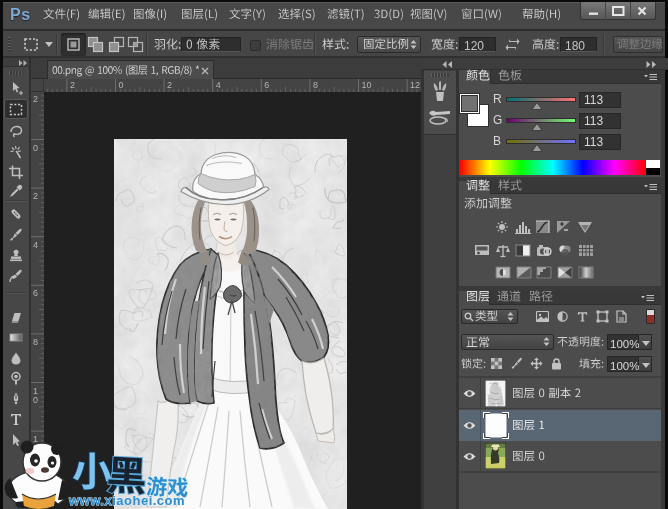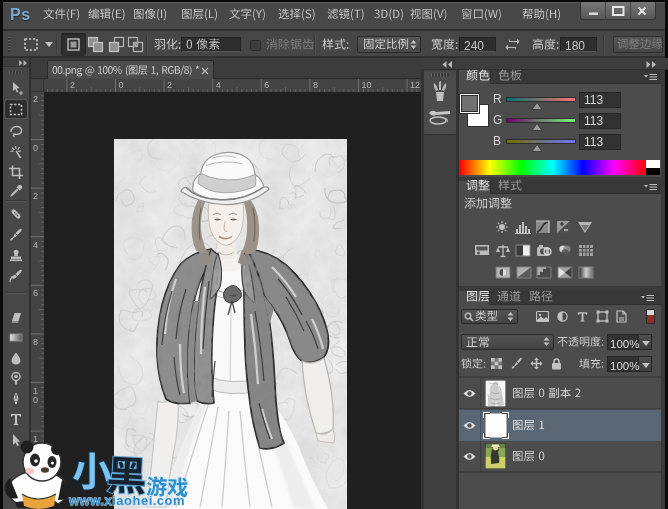--- a/index.html
+++ b/index.html
@@ -57,21 +57,21 @@
     </svg><div style="position:absolute;left:250px;top:40px;width:11px;height:11px;background:#3d3d3d;border:1px solid #2c2c2c;border-radius:2px"></div><svg style="position:absolute;left:266px;top:36.4px" width="50" height="16" viewBox="0 -12.6 50 16">
       <path d="M10.4 -9.7C10.1 -9.0 9.5 -8.1 9.1 -7.5L9.9 -7.1C10.3 -7.7 10.8 -8.6 11.2 -9.4ZM4.2 -9.3C4.7 -8.6 5.2 -7.7 5.4 -7.1L6.2 -7.5C6.0 -8.1 5.5 -9.0 5.0 -9.7ZM1.0 -9.3C1.8 -8.9 2.7 -8.3 3.1 -7.9L3.6 -8.6C3.2 -9.0 2.3 -9.6 1.6 -9.9ZM0.5 -6.1C1.2 -5.7 2.1 -5.1 2.6 -4.7L3.1 -5.4C2.7 -5.8 1.7 -6.4 1.0 -6.8ZM0.8 0.3 1.6 0.8C2.2 -0.3 3.0 -1.8 3.5 -3.1L2.9 -3.6C2.3 -2.3 1.4 -0.7 0.8 0.3ZM5.4 -3.7H9.9V-2.4H5.4ZM5.4 -4.5V-5.8H9.9V-4.5ZM7.2 -10.1V-6.7H4.5V1.0H5.4V-1.7H9.9V-0.2C9.9 -0.0 9.8 0.0 9.6 0.0C9.4 0.1 8.8 0.1 8.1 0.0C8.2 0.3 8.4 0.6 8.4 0.9C9.3 0.9 9.9 0.9 10.3 0.7C10.6 0.6 10.7 0.3 10.7 -0.2V-6.7H8.1V-10.1Z M17.7 -2.7C17.3 -1.8 16.7 -0.9 16.0 -0.3C16.2 -0.1 16.6 0.1 16.7 0.2C17.3 -0.4 18.0 -1.5 18.5 -2.4ZM21.2 -2.4C21.8 -1.6 22.5 -0.6 22.9 0.1L23.6 -0.3C23.3 -1.0 22.5 -2.0 21.8 -2.7ZM12.9 -9.6V0.9H13.7V-8.8H15.3C15.0 -8.0 14.6 -6.9 14.3 -6.1C15.2 -5.1 15.4 -4.3 15.4 -3.6C15.4 -3.3 15.3 -2.9 15.1 -2.8C15.0 -2.7 14.9 -2.7 14.7 -2.7C14.6 -2.7 14.3 -2.7 14.0 -2.7C14.1 -2.5 14.2 -2.1 14.2 -1.9C14.5 -1.9 14.8 -1.9 15.1 -1.9C15.3 -1.9 15.6 -2.0 15.7 -2.1C16.1 -2.4 16.2 -2.9 16.2 -3.6C16.2 -4.3 16.0 -5.2 15.1 -6.2C15.5 -7.1 16.0 -8.3 16.3 -9.3L15.8 -9.6L15.6 -9.6ZM16.5 -4.1V-3.3H19.6V-0.1C19.6 0.1 19.6 0.1 19.4 0.1C19.2 0.1 18.6 0.1 17.9 0.1C18.1 0.4 18.2 0.7 18.3 0.9C19.1 0.9 19.7 0.9 20.0 0.8C20.4 0.7 20.5 0.4 20.5 -0.1V-3.3H23.4V-4.1H20.5V-5.6H22.3V-6.4H17.6V-5.6H19.6V-4.1ZM19.9 -10.2C19.1 -8.7 17.6 -7.3 16.1 -6.6C16.3 -6.4 16.6 -6.1 16.7 -5.9C17.9 -6.6 19.1 -7.6 20.0 -8.8C21.0 -7.5 22.0 -6.7 23.1 -6.0C23.2 -6.3 23.5 -6.6 23.7 -6.7C22.6 -7.3 21.5 -8.1 20.4 -9.4L20.7 -9.9Z M30.2 -8.8H34.3V-7.3H30.2ZM30.2 -6.5H32.2V-5.2H30.1L30.2 -5.9ZM30.2 -2.9V0.9H31.0V0.5H34.2V0.9H35.1V-2.9H33.0V-4.4H35.4V-5.2H33.0V-6.5H35.1V-9.6H29.3V-5.9C29.3 -4.0 29.2 -1.4 28.1 0.4C28.3 0.5 28.7 0.7 28.8 0.9C29.7 -0.6 30.0 -2.6 30.1 -4.4H32.2V-2.9ZM31.0 -0.2V-2.1H34.2V-0.2ZM26.2 -10.1C25.8 -8.9 25.2 -7.9 24.4 -7.2C24.6 -6.9 24.8 -6.5 24.9 -6.3C25.3 -6.7 25.7 -7.3 26.1 -7.9H28.5V-8.7H26.5C26.7 -9.1 26.9 -9.4 27.0 -9.8ZM24.7 -4.1V-3.3H26.3V-0.9C26.3 -0.3 25.9 0.1 25.7 0.3C25.8 0.4 26.1 0.7 26.2 0.9C26.3 0.6 26.7 0.4 28.7 -0.9C28.6 -1.1 28.5 -1.4 28.5 -1.7L27.1 -0.8V-3.3H28.6V-4.1H27.1V-5.7H28.3V-6.6H25.3V-5.7H26.3V-4.1Z M41.8 -5.4C41.4 -3.5 40.3 -2.1 38.7 -1.3C38.9 -1.2 39.3 -0.9 39.4 -0.8C40.4 -1.4 41.3 -2.1 41.9 -3.2C42.9 -2.4 44.1 -1.5 44.7 -0.8L45.3 -1.4C44.6 -2.1 43.3 -3.1 42.2 -3.9C42.4 -4.3 42.5 -4.8 42.6 -5.2ZM37.5 -5.2V0.4H45.7V0.9H46.7V-5.3H45.7V-0.4H38.4V-5.2ZM36.7 -6.5V-5.7H47.4V-6.5H42.6V-8.0H46.4V-8.8H42.6V-10.1H41.6V-6.5H39.4V-9.5H38.5V-6.5Z" fill="#7e7e7e"></path>
     </svg><div style="position:absolute;left:314px;top:34px;width:1px;height:21px;background:#383838"></div><div style="position:absolute;left:315px;top:34px;width:1px;height:21px;background:#525252"></div><svg style="position:absolute;left:322px;top:36.4px" width="29" height="16" viewBox="0 -12.6 29 16">
       <path d="M5.3 -9.7C5.7 -9.1 6.1 -8.3 6.3 -7.8L7.1 -8.1C7.0 -8.7 6.5 -9.4 6.1 -10.0ZM9.9 -10.1C9.6 -9.4 9.1 -8.4 8.7 -7.8H4.8V-6.9H7.5V-5.3H5.2V-4.5H7.5V-2.8H4.3V-1.9H7.5V0.9H8.4V-1.9H11.4V-2.8H8.4V-4.5H10.7V-5.3H8.4V-6.9H11.1V-7.8H9.7C10.0 -8.4 10.4 -9.1 10.8 -9.8ZM2.2 -10.1V-7.8H0.7V-6.9H2.2C1.8 -5.3 1.1 -3.4 0.4 -2.4C0.5 -2.1 0.8 -1.8 0.9 -1.5C1.3 -2.2 1.8 -3.4 2.2 -4.6V0.9H3.1V-5.3C3.4 -4.7 3.8 -4.0 3.9 -3.6L4.5 -4.3C4.3 -4.6 3.4 -6.0 3.1 -6.4V-6.9H4.3V-7.8H3.1V-10.1Z M20.5 -9.5C21.1 -9.1 21.9 -8.4 22.2 -8.0L22.9 -8.5C22.5 -9.0 21.7 -9.6 21.1 -10.0ZM18.8 -10.0C18.8 -9.3 18.8 -8.6 18.8 -7.8H12.7V-7.0H18.9C19.2 -2.5 20.2 1.0 22.2 1.0C23.1 1.0 23.4 0.4 23.6 -1.7C23.4 -1.8 23.0 -2.0 22.8 -2.2C22.7 -0.6 22.6 0.0 22.3 0.0C21.1 0.0 20.1 -2.9 19.8 -7.0H23.4V-7.8H19.8C19.8 -8.5 19.7 -9.3 19.7 -10.0ZM12.7 -0.3 13.0 0.6C14.5 0.3 16.7 -0.2 18.8 -0.7L18.7 -1.5L16.1 -1.0V-4.3H18.4V-5.2H13.1V-4.3H15.2V-0.8Z M25.7 -4.7C26.1 -4.7 26.5 -5.0 26.5 -5.5C26.5 -6.0 26.1 -6.4 25.7 -6.4C25.2 -6.4 24.9 -6.0 24.9 -5.5C24.9 -5.0 25.2 -4.7 25.7 -4.7ZM25.7 0.2C26.1 0.2 26.5 -0.2 26.5 -0.7C26.5 -1.2 26.1 -1.5 25.7 -1.5C25.2 -1.5 24.9 -1.2 24.9 -0.7C24.9 -0.2 25.2 0.2 25.7 0.2Z" fill="#cfcfcf"></path>
     </svg><div style="position:absolute;left:357px;top:36px;width:64px;height:17px;background:linear-gradient(#565656,#474747);border:1px solid #2a2a2a;border-radius:2px"></div><svg style="position:absolute;left:363px;top:36.4px" width="48" height="16" viewBox="0 -12.1 48 16">
       <path d="M4.1 -3.8H7.4V-2.1H4.1ZM3.4 -4.5V-1.4H8.3V-4.5H6.2V-5.8H9.0V-6.5H6.2V-7.8H5.3V-6.5H2.6V-5.8H5.3V-4.5ZM1.0 -9.1V0.9H1.9V0.4H9.6V0.9H10.5V-9.1ZM1.9 -0.4V-8.3H9.6V-0.4Z M14.1 -4.3C13.8 -2.3 13.2 -0.6 11.9 0.4C12.1 0.5 12.5 0.8 12.6 1.0C13.4 0.3 13.9 -0.6 14.3 -1.7C15.4 0.3 17.1 0.7 19.5 0.7H22.2C22.3 0.5 22.4 0.1 22.5 -0.1C22.0 -0.1 20.0 -0.1 19.6 -0.1C18.9 -0.1 18.3 -0.2 17.7 -0.3V-2.6H21.1V-3.4H17.7V-5.3H20.6V-6.1H13.9V-5.3H16.8V-0.5C15.8 -0.9 15.1 -1.5 14.7 -2.7C14.8 -3.2 14.9 -3.7 14.9 -4.3ZM16.4 -9.5C16.6 -9.2 16.8 -8.7 16.9 -8.4H12.4V-5.9H13.3V-7.5H21.2V-5.9H22.1V-8.4H17.9C17.8 -8.7 17.5 -9.3 17.2 -9.7Z M24.4 0.8C24.7 0.6 25.1 0.4 28.3 -0.6C28.2 -0.8 28.2 -1.2 28.2 -1.4L25.4 -0.6V-5.2H28.2V-6.1H25.4V-9.5H24.5V-0.8C24.5 -0.3 24.2 -0.0 24.0 0.1C24.2 0.3 24.4 0.6 24.4 0.8ZM29.1 -9.6V-1.0C29.1 0.3 29.5 0.6 30.6 0.6C30.8 0.6 32.1 0.6 32.3 0.6C33.5 0.6 33.7 -0.2 33.8 -2.5C33.6 -2.5 33.2 -2.7 33.0 -2.9C32.9 -0.7 32.8 -0.2 32.3 -0.2C32.0 -0.2 30.9 -0.2 30.6 -0.2C30.1 -0.2 30.0 -0.3 30.0 -1.0V-4.3C31.3 -5.1 32.7 -5.9 33.7 -6.8L32.9 -7.5C32.2 -6.8 31.1 -5.9 30.0 -5.3V-9.6Z M42.4 -8.3V-1.9H43.2V-8.3ZM44.3 -9.6V-0.3C44.3 -0.1 44.2 -0.0 44.1 0.0C43.9 0.0 43.3 0.0 42.6 -0.0C42.7 0.2 42.8 0.6 42.9 0.8C43.7 0.8 44.3 0.8 44.7 0.7C45.0 0.5 45.1 0.3 45.1 -0.3V-9.6ZM38.6 -3.3C39.0 -3.0 39.5 -2.6 39.8 -2.3C39.3 -1.1 38.6 -0.3 37.8 0.3C38.0 0.4 38.2 0.7 38.3 0.9C40.1 -0.3 41.3 -2.7 41.7 -6.4L41.2 -6.5L41.0 -6.5H39.6C39.7 -7.0 39.9 -7.6 40.0 -8.2H41.9V-9.0H37.9V-8.2H39.1C38.8 -6.4 38.2 -4.7 37.4 -3.5C37.6 -3.4 37.9 -3.1 38.0 -3.0C38.5 -3.7 39.0 -4.6 39.3 -5.7H40.8C40.7 -4.7 40.5 -3.9 40.2 -3.1C39.8 -3.4 39.4 -3.7 39.1 -3.9ZM36.9 -9.6C36.5 -8.0 35.8 -6.3 34.9 -5.2C35.0 -5.0 35.2 -4.5 35.3 -4.3C35.6 -4.7 35.9 -5.1 36.1 -5.6V0.9H36.9V-7.2C37.2 -7.9 37.5 -8.7 37.7 -9.4Z" fill="#d2d2d2"></path>
     </svg><svg class="abs" style="left:410px;top:40px" width="7" height="9" viewBox="0 0 7 9">
       <path d="M3.5 0 L6.5 3.5 L0.5 3.5 Z M3.5 9 L6.5 5.5 L0.5 5.5 Z" fill="#c2c2c2"></path>
     </svg><svg style="position:absolute;left:431px;top:36.4px" width="29" height="16" viewBox="0 -12.6 29 16">
       <path d="M6.3 -2.3V-0.3C6.3 0.6 6.6 0.8 7.8 0.8C8.1 0.8 9.8 0.8 10.0 0.8C11.1 0.8 11.4 0.4 11.5 -1.4C11.3 -1.5 10.9 -1.6 10.7 -1.8C10.7 -0.2 10.6 0.0 10.0 0.0C9.6 0.0 8.2 0.0 7.9 0.0C7.3 0.0 7.2 -0.0 7.2 -0.4V-2.3ZM5.3 -3.8V-2.8C5.3 -1.9 5.0 -0.5 0.5 0.4C0.7 0.6 1.0 0.9 1.1 1.1C5.7 0.1 6.3 -1.6 6.3 -2.8V-3.8ZM2.4 -5.0V-1.2H3.3V-4.2H8.6V-1.3H9.6V-5.0ZM5.2 -9.9C5.3 -9.6 5.5 -9.3 5.6 -9.0H0.9V-6.8H1.8V-8.2H10.2V-6.8H11.1V-9.0H6.7C6.6 -9.4 6.3 -9.9 6.1 -10.2ZM7.2 -7.8V-7.0H4.8V-7.8H3.9V-7.0H2.1V-6.3H3.9V-5.4H4.8V-6.3H7.2V-5.4H8.1V-6.3H9.9V-7.0H8.1V-7.8Z M16.6 -7.7V-6.7H14.7V-5.9H16.6V-3.9H21.3V-5.9H23.2V-6.7H21.3V-7.7H20.4V-6.7H17.5V-7.7ZM20.4 -5.9V-4.7H17.5V-5.9ZM21.1 -2.4C20.6 -1.8 19.8 -1.3 18.9 -0.9C18.1 -1.3 17.4 -1.8 16.9 -2.4ZM14.9 -3.2V-2.4H16.4L16.0 -2.3C16.5 -1.6 17.2 -1.0 18.0 -0.6C16.8 -0.2 15.6 0.0 14.3 0.1C14.4 0.3 14.6 0.7 14.7 0.9C16.2 0.7 17.6 0.4 18.9 -0.1C20.1 0.4 21.5 0.8 23.0 1.0C23.1 0.7 23.4 0.4 23.5 0.2C22.2 0.1 21.0 -0.2 19.9 -0.6C21.0 -1.1 21.9 -1.9 22.4 -2.9L21.8 -3.2L21.7 -3.2ZM17.7 -9.9C17.8 -9.6 18.0 -9.2 18.2 -8.9H13.5V-5.6C13.5 -3.8 13.4 -1.3 12.4 0.6C12.7 0.6 13.1 0.8 13.2 1.0C14.3 -0.9 14.4 -3.7 14.4 -5.6V-8.0H23.4V-8.9H19.2C19.0 -9.3 18.8 -9.8 18.6 -10.1Z M25.7 -4.7C26.1 -4.7 26.5 -5.0 26.5 -5.5C26.5 -6.0 26.1 -6.4 25.7 -6.4C25.2 -6.4 24.9 -6.0 24.9 -5.5C24.9 -5.0 25.2 -4.7 25.7 -4.7ZM25.7 0.2C26.1 0.2 26.5 -0.2 26.5 -0.7C26.5 -1.2 26.1 -1.5 25.7 -1.5C25.2 -1.5 24.9 -1.2 24.9 -0.7C24.9 -0.2 25.2 0.2 25.7 0.2Z" fill="#cfcfcf"></path>
-    </svg><div style="position:absolute;left:459px;top:37px;width:37px;height:15px;background:#2e2e2e;border:1px solid #232323;border-bottom-color:#555"></div><div class="lt" style="left:464px;top:39px;color:#c6c6c6">240</div><svg class="abs" style="left:505px;top:38px" width="15" height="13" viewBox="0 0 15 13">
+    </svg><div style="position:absolute;left:459px;top:37px;width:37px;height:15px;background:#2e2e2e;border:1px solid #232323;border-bottom-color:#555"></div><div class="lt" style="left:464px;top:39px;color:#c6c6c6">120</div><svg class="abs" style="left:505px;top:38px" width="15" height="13" viewBox="0 0 15 13">
       <path d="M4 1 L4 4 L12 4 L12 6.5 L14.5 3.5 L12 0.5 L12 3 L5 3 Z" fill="#b9b9b9"></path>
       <path d="M11 12 L11 9 L3 9 L3 6.5 L0.5 9.5 L3 12.5 L3 10 L10 10 Z" fill="#b9b9b9"></path>
     </svg><svg style="position:absolute;left:532px;top:36.4px" width="29" height="16" viewBox="0 -12.6 29 16">
       <path d="M3.4 -6.7H8.6V-5.6H3.4ZM2.5 -7.4V-5.0H9.6V-7.4ZM5.3 -9.9 5.6 -8.8H0.7V-8.0H11.2V-8.8H6.6C6.5 -9.2 6.3 -9.7 6.2 -10.1ZM1.2 -4.3V0.9H2.0V-3.5H10.0V0.0C10.0 0.1 9.9 0.2 9.8 0.2C9.6 0.2 9.0 0.2 8.5 0.2C8.6 0.4 8.8 0.6 8.8 0.9C9.6 0.9 10.1 0.9 10.4 0.8C10.8 0.6 10.9 0.4 10.9 0.0V-4.3ZM3.4 -2.8V0.3H4.2V-0.3H8.5V-2.8ZM4.2 -2.1H7.7V-1.0H4.2Z M16.6 -7.7V-6.7H14.7V-5.9H16.6V-3.9H21.3V-5.9H23.2V-6.7H21.3V-7.7H20.4V-6.7H17.5V-7.7ZM20.4 -5.9V-4.7H17.5V-5.9ZM21.1 -2.4C20.6 -1.8 19.8 -1.3 18.9 -0.9C18.1 -1.3 17.4 -1.8 16.9 -2.4ZM14.9 -3.2V-2.4H16.4L16.0 -2.3C16.5 -1.6 17.2 -1.0 18.0 -0.6C16.8 -0.2 15.6 0.0 14.3 0.1C14.4 0.3 14.6 0.7 14.7 0.9C16.2 0.7 17.6 0.4 18.9 -0.1C20.1 0.4 21.5 0.8 23.0 1.0C23.1 0.7 23.4 0.4 23.5 0.2C22.2 0.1 21.0 -0.2 19.9 -0.6C21.0 -1.1 21.9 -1.9 22.4 -2.9L21.8 -3.2L21.7 -3.2ZM17.7 -9.9C17.8 -9.6 18.0 -9.2 18.2 -8.9H13.5V-5.6C13.5 -3.8 13.4 -1.3 12.4 0.6C12.7 0.6 13.1 0.8 13.2 1.0C14.3 -0.9 14.4 -3.7 14.4 -5.6V-8.0H23.4V-8.9H19.2C19.0 -9.3 18.8 -9.8 18.6 -10.1Z M25.7 -4.7C26.1 -4.7 26.5 -5.0 26.5 -5.5C26.5 -6.0 26.1 -6.4 25.7 -6.4C25.2 -6.4 24.9 -6.0 24.9 -5.5C24.9 -5.0 25.2 -4.7 25.7 -4.7ZM25.7 0.2C26.1 0.2 26.5 -0.2 26.5 -0.7C26.5 -1.2 26.1 -1.5 25.7 -1.5C25.2 -1.5 24.9 -1.2 24.9 -0.7C24.9 -0.2 25.2 0.2 25.7 0.2Z" fill="#cfcfcf"></path>
     </svg><div style="position:absolute;left:560px;top:37px;width:37px;height:15px;background:#2e2e2e;border:1px solid #232323;border-bottom-color:#555"></div><div class="lt" style="left:565px;top:39px;color:#c6c6c6">180</div><div style="position:absolute;left:603px;top:34px;width:1px;height:21px;background:#383838"></div><div style="position:absolute;left:604px;top:34px;width:1px;height:21px;background:#525252"></div><div style="position:absolute;left:613px;top:36px;width:50px;height:17px;background:linear-gradient(#555,#464646);border:1px solid #2f2f2f;border-radius:2px"></div><svg style="position:absolute;left:617px;top:36.4px" width="48" height="16" viewBox="0 -12.1 48 16">
       <path d="M1.2 -8.9C1.8 -8.3 2.6 -7.6 2.9 -7.1L3.6 -7.7C3.2 -8.2 2.4 -8.9 1.8 -9.4ZM0.5 -6.0V-5.2H2.1V-1.2C2.1 -0.6 1.7 -0.2 1.5 0.0C1.6 0.1 1.9 0.4 2.0 0.6C2.2 0.4 2.4 0.2 4.0 -1.0C3.8 -0.5 3.6 0.0 3.3 0.4C3.4 0.5 3.8 0.8 3.9 0.9C5.0 -0.7 5.2 -3.1 5.2 -4.9V-8.4H9.8V-0.1C9.8 0.0 9.8 0.1 9.6 0.1C9.5 0.1 8.9 0.1 8.3 0.1C8.4 0.3 8.6 0.7 8.6 0.9C9.4 0.9 9.9 0.9 10.2 0.7C10.5 0.6 10.6 0.3 10.6 -0.1V-9.1H4.4V-4.9C4.4 -3.8 4.4 -2.5 4.0 -1.3C4.0 -1.5 3.9 -1.7 3.8 -1.9L3.0 -1.2V-6.0ZM7.1 -8.0V-7.1H5.9V-6.4H7.1V-5.2H5.6V-4.6H9.4V-5.2H7.8V-6.4H9.1V-7.1H7.8V-8.0ZM5.9 -3.6V-0.4H6.6V-0.9H9.0V-3.6ZM6.6 -3.0H8.3V-1.6H6.6Z M13.9 -2.0V-0.1H12.0V0.6H22.5V-0.1H17.7V-1.1H21.0V-1.7H17.7V-2.6H21.7V-3.4H12.8V-2.6H16.8V-0.1H14.8V-2.0ZM12.5 -7.7V-5.7H14.2C13.6 -5.1 12.7 -4.5 11.9 -4.2C12.1 -4.0 12.3 -3.8 12.5 -3.6C13.1 -3.9 13.9 -4.5 14.4 -5.1V-3.7H15.2V-5.2C15.7 -4.9 16.4 -4.5 16.7 -4.2L17.1 -4.7C16.8 -5.0 16.1 -5.4 15.5 -5.7L15.2 -5.3V-5.7H17.1V-7.7H15.2V-8.3H17.4V-8.9H15.2V-9.7H14.4V-8.9H12.2V-8.3H14.4V-7.7ZM13.2 -7.1H14.4V-6.3H13.2ZM15.2 -7.1H16.4V-6.3H15.2ZM18.9 -7.6H20.9C20.7 -7.0 20.4 -6.4 20.0 -5.9C19.5 -6.5 19.1 -7.1 18.9 -7.6ZM18.8 -9.7C18.5 -8.5 18.0 -7.4 17.2 -6.7C17.4 -6.6 17.7 -6.3 17.8 -6.1C18.0 -6.4 18.2 -6.6 18.5 -7.0C18.7 -6.4 19.0 -5.9 19.4 -5.4C18.8 -4.9 18.1 -4.5 17.2 -4.2C17.4 -4.0 17.6 -3.7 17.7 -3.6C18.6 -3.9 19.3 -4.3 20.0 -4.9C20.5 -4.3 21.2 -3.9 22.1 -3.5C22.2 -3.7 22.4 -4.1 22.6 -4.2C21.7 -4.5 21.0 -4.9 20.5 -5.4C21.0 -6.0 21.4 -6.7 21.7 -7.6H22.4V-8.4H19.2C19.4 -8.7 19.5 -9.1 19.6 -9.5Z M23.9 -9.0C24.6 -8.4 25.3 -7.6 25.7 -7.0L26.4 -7.6C26.0 -8.1 25.2 -8.9 24.6 -9.5ZM29.4 -9.5C29.3 -8.8 29.3 -8.2 29.3 -7.6H26.9V-6.8H29.2C29.0 -4.6 28.5 -2.7 26.6 -1.6C26.8 -1.5 27.1 -1.2 27.2 -1.0C29.3 -2.3 29.9 -4.3 30.1 -6.8H32.7C32.5 -3.5 32.4 -2.3 32.1 -2.0C32.0 -1.8 31.9 -1.8 31.6 -1.8C31.4 -1.8 30.7 -1.8 30.0 -1.9C30.2 -1.6 30.3 -1.3 30.3 -1.0C31.0 -1.0 31.6 -1.0 32.0 -1.0C32.4 -1.0 32.6 -1.1 32.9 -1.4C33.3 -1.9 33.4 -3.3 33.6 -7.2C33.6 -7.3 33.6 -7.6 33.6 -7.6H30.2C30.2 -8.2 30.3 -8.8 30.3 -9.5ZM25.9 -5.8H23.5V-4.9H25.0V-1.3C24.5 -1.1 23.9 -0.6 23.3 0.1L23.9 0.9C24.5 0.1 25.0 -0.6 25.4 -0.6C25.6 -0.6 26.0 -0.2 26.5 0.1C27.3 0.7 28.3 0.8 29.8 0.8C31.0 0.8 33.1 0.7 33.9 0.7C33.9 0.4 34.1 -0.1 34.2 -0.3C33.0 -0.2 31.3 -0.1 29.9 -0.1C28.5 -0.1 27.5 -0.1 26.7 -0.6C26.3 -0.9 26.1 -1.1 25.9 -1.3Z M35.0 -0.6 35.2 0.2C36.2 -0.2 37.5 -0.7 38.7 -1.3L38.6 -2.0C37.3 -1.4 35.9 -0.9 35.0 -0.6ZM40.2 -9.7C40.0 -8.8 39.7 -7.5 39.5 -6.8H43.1L42.9 -6.0H38.7V-5.3H41.4C40.6 -4.8 39.5 -4.3 38.6 -4.0C38.7 -3.9 39.0 -3.5 39.1 -3.4C39.7 -3.6 40.3 -3.9 40.9 -4.3C41.2 -4.1 41.4 -3.9 41.5 -3.7C40.8 -3.1 39.7 -2.6 38.8 -2.3C39.0 -2.2 39.2 -1.9 39.3 -1.7C40.1 -2.0 41.1 -2.6 41.9 -3.1C42.0 -2.9 42.1 -2.6 42.1 -2.4C41.4 -1.5 39.8 -0.6 38.6 -0.2C38.8 -0.1 39.0 0.2 39.1 0.4C40.2 -0.1 41.4 -0.8 42.3 -1.6C42.4 -0.9 42.3 -0.2 42.0 -0.0C41.8 0.2 41.6 0.2 41.4 0.2C41.2 0.2 40.9 0.2 40.6 0.1C40.8 0.4 40.8 0.7 40.8 0.9C41.1 0.9 41.4 0.9 41.6 0.9C42.0 0.9 42.3 0.8 42.5 0.6C43.1 0.1 43.3 -1.4 42.8 -2.9L43.5 -3.2C43.7 -1.7 44.2 -0.4 45.0 0.3C45.2 0.1 45.4 -0.1 45.6 -0.3C44.8 -0.9 44.3 -2.2 44.1 -3.5C44.5 -3.7 44.9 -4.0 45.3 -4.2L44.7 -4.7C44.1 -4.3 43.3 -3.8 42.5 -3.5C42.3 -3.9 41.9 -4.3 41.5 -4.6C41.8 -4.9 42.1 -5.1 42.4 -5.3H45.5V-6.0H43.7C43.9 -6.9 44.1 -8.0 44.3 -8.9L43.7 -9.0L43.6 -8.9H40.9L41.0 -9.6ZM43.4 -8.3 43.2 -7.4H40.5L40.7 -8.3ZM35.2 -4.9C35.4 -4.9 35.7 -5.0 37.0 -5.2C36.5 -4.4 36.1 -3.8 35.9 -3.6C35.6 -3.2 35.3 -2.9 35.1 -2.8C35.2 -2.6 35.3 -2.2 35.3 -2.1C35.5 -2.2 35.9 -2.4 38.5 -3.1C38.5 -3.3 38.5 -3.6 38.5 -3.8L36.5 -3.3C37.4 -4.3 38.1 -5.6 38.8 -6.8L38.1 -7.2C37.9 -6.8 37.7 -6.3 37.5 -5.9L36.1 -5.8C36.8 -6.8 37.5 -8.0 38.0 -9.3L37.3 -9.6C36.8 -8.2 35.9 -6.7 35.6 -6.3C35.4 -5.9 35.2 -5.7 35.0 -5.6C35.1 -5.4 35.2 -5.0 35.2 -4.9Z" fill="#7e7e7e"></path>
     </svg><div style="position:absolute;left:3px;top:58px;width:26px;height:451px;background:#474747"></div><div style="position:absolute;left:3px;top:58px;width:26px;height:9px;background:#3e3e3e;border-bottom:1px solid #333"></div><svg class="abs" style="left:19px;top:60px" width="9" height="6" viewBox="0 0 9 6">
       <path d="M0 0 L3.5 3 L0 6 Z M4.5 0 L8 3 L4.5 6 Z" fill="#b0b0b0"></path>
     </svg><div style="position:absolute;left:9px;top:71px;width:14px;height:4px;background:repeating-linear-gradient(90deg,#5e5e5e 0,#5e5e5e 1px,#3a3a3a 1px,#3a3a3a 3px)"></div><div style="position:absolute;left:29px;top:58px;width:2px;height:451px;background:#303030"></div><svg width="0" height="0">
       <defs>

